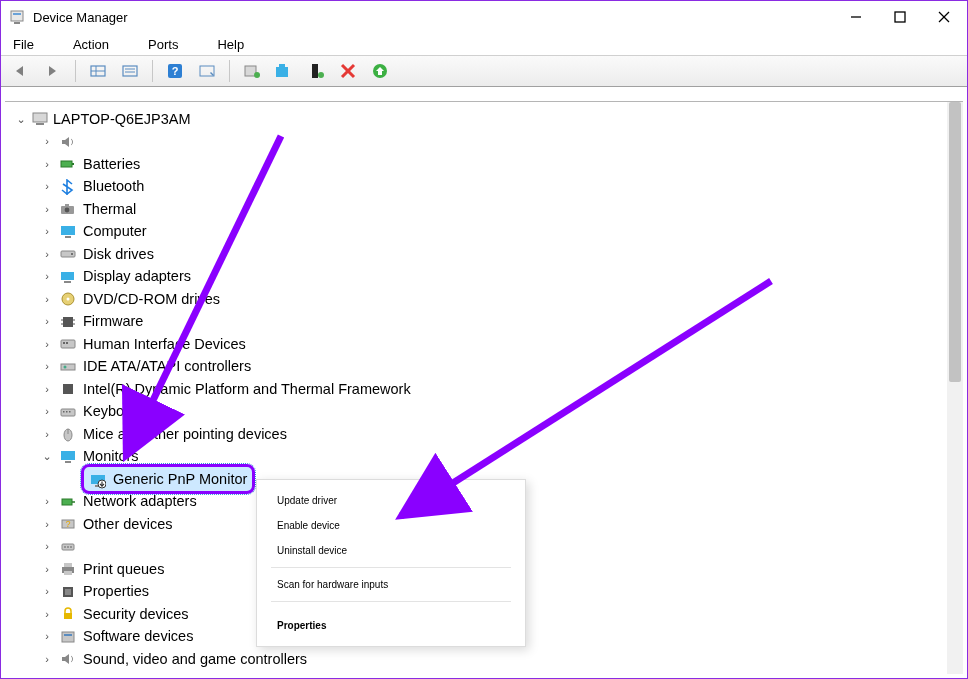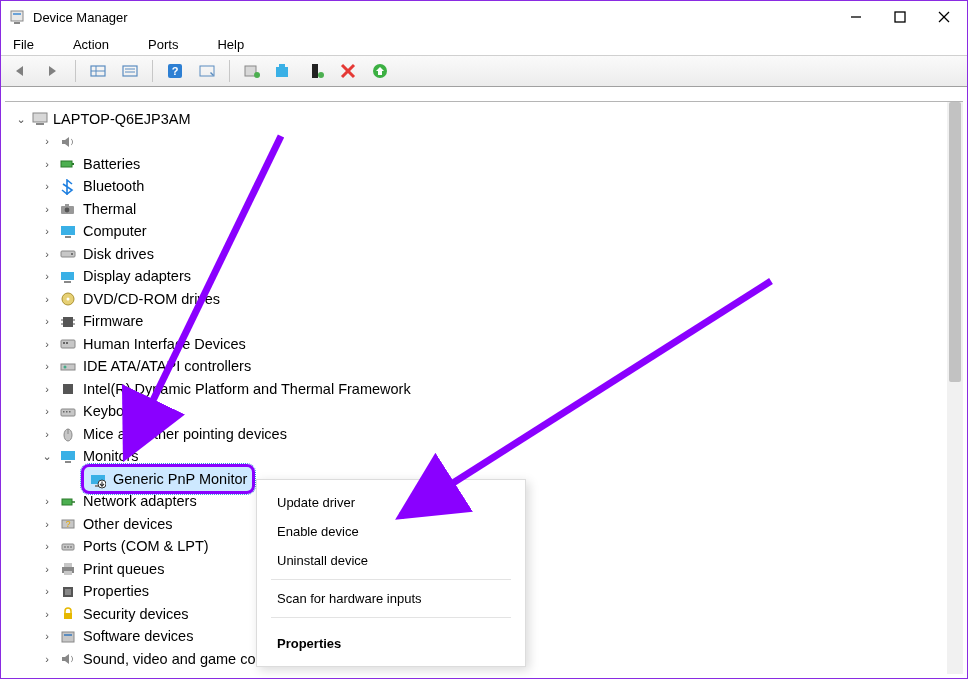--- a/index.html
+++ b/index.html
@@ -101,21 +101,21 @@
   }
   
   .ctxmenu {
     position:absolute;
     left: 255px; top: 478px;
     width: 270px;
     background:#fff;
     border:1px solid #dcdcdc;
     box-shadow: 3px 3px 10px rgba(0,0,0,0.15);
     padding: 8px 0;
-    font-size:13px;
+    font-size:10px;
   }
   .ctxitem { padding: 7px 20px; }
   .ctxsep { height:1px; background:#e3e3e3; margin: 4px 14px; }
   .ctxbold { font-weight:700;margin-top:11px; }
   
   .overlay { position:absolute; inset:0; pointer-events:none; }
 </style>
 </head>
 <body>
 
@@ -451,21 +451,20 @@
     <div class="node-row">
       <span class="twisty">›</span>
       <span class="icon">
           <svg width="16" height="16">
             <rect x="2" y="5" width="12" height="6" rx="1" fill="#c7c7c7" stroke="#888"></rect>
             <circle cx="5" cy="8" r="0.8" fill="#555"></circle>
             <circle cx="8" cy="8" r="0.8" fill="#555"></circle>
             <circle cx="11" cy="8" r="0.8" fill="#555"></circle>
           </svg>
         </span>
-      <span class="node-lbl">Ports (COM &amp; LPT)</span>
     </div>
 
     <div class="node-row">
       <span class="twisty">›</span>
       <span class="icon">
           <svg width="16" height="16">
             <rect x="2" y="6" width="12" height="6" fill="#888"></rect>
             <rect x="4" y="2" width="8" height="4" fill="#c7c7c7"></rect>
             <rect x="4" y="10" width="8" height="4" fill="#c7c7c7"></rect>
           </svg>

